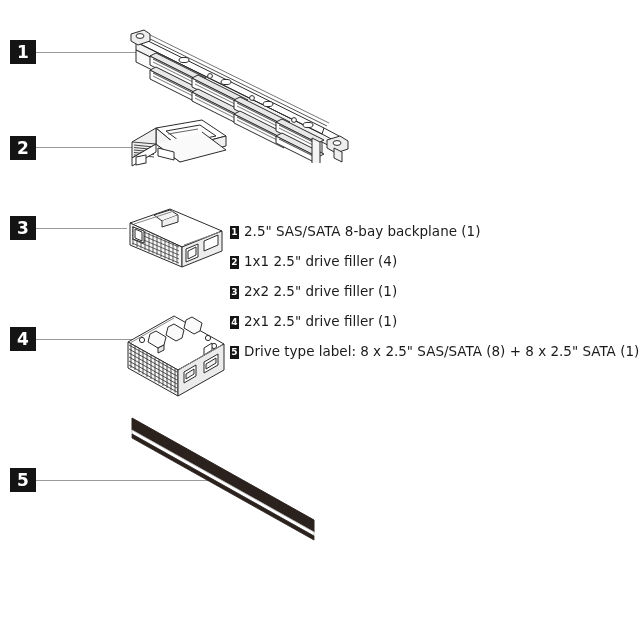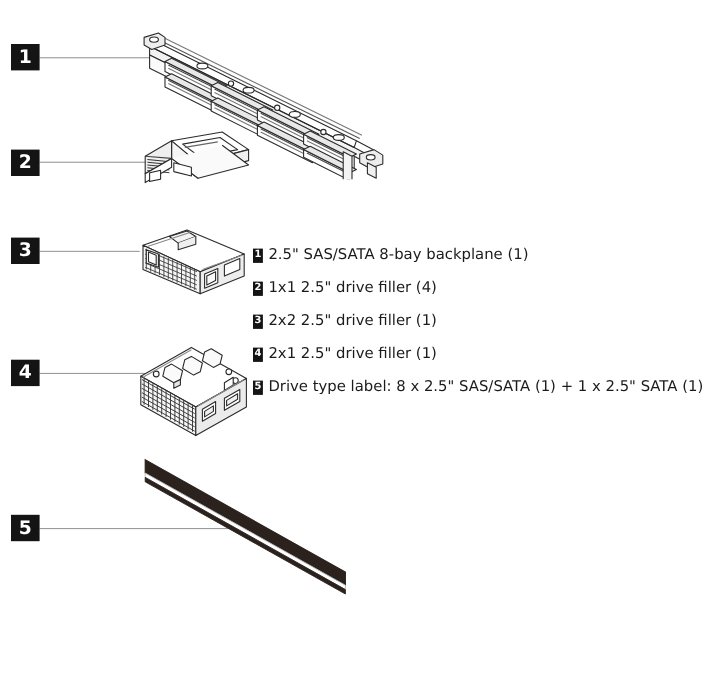--- a/index.html
+++ b/index.html
@@ -319,17 +319,17 @@
     <div class="legend-row">
       <span class="legend-badge">3</span>
       <span class="legend-text">2x2 2.5" drive filler (1)</span>
     </div>
     <div class="legend-row">
       <span class="legend-badge">4</span>
       <span class="legend-text">2x1 2.5" drive filler (1)</span>
     </div>
     <div class="legend-row">
       <span class="legend-badge">5</span>
-      <span class="legend-text">Drive type label: 8 x 2.5" SAS/SATA (1) + 1 x 2.5" SATA (1)</span>
+      <span class="legend-text">Drive type label: 8 x 2.5" SAS/SATA (8) + 8 x 2.5" SATA (1)</span>
     </div>
   </div>
 
 </div>
 
 </body></html>

